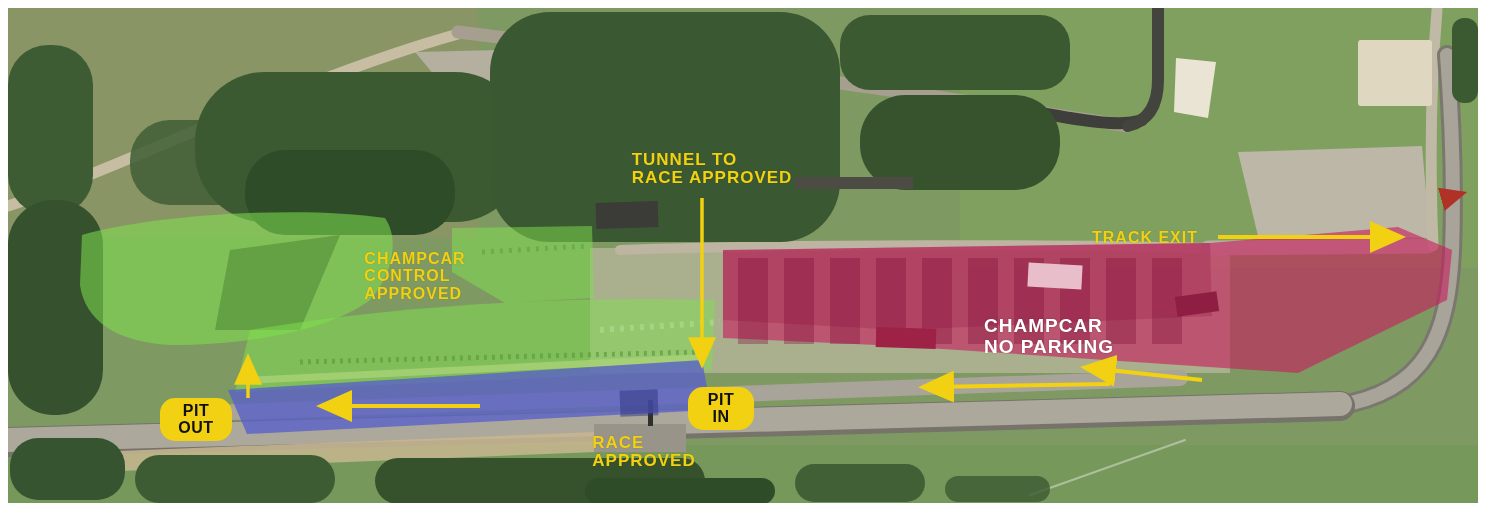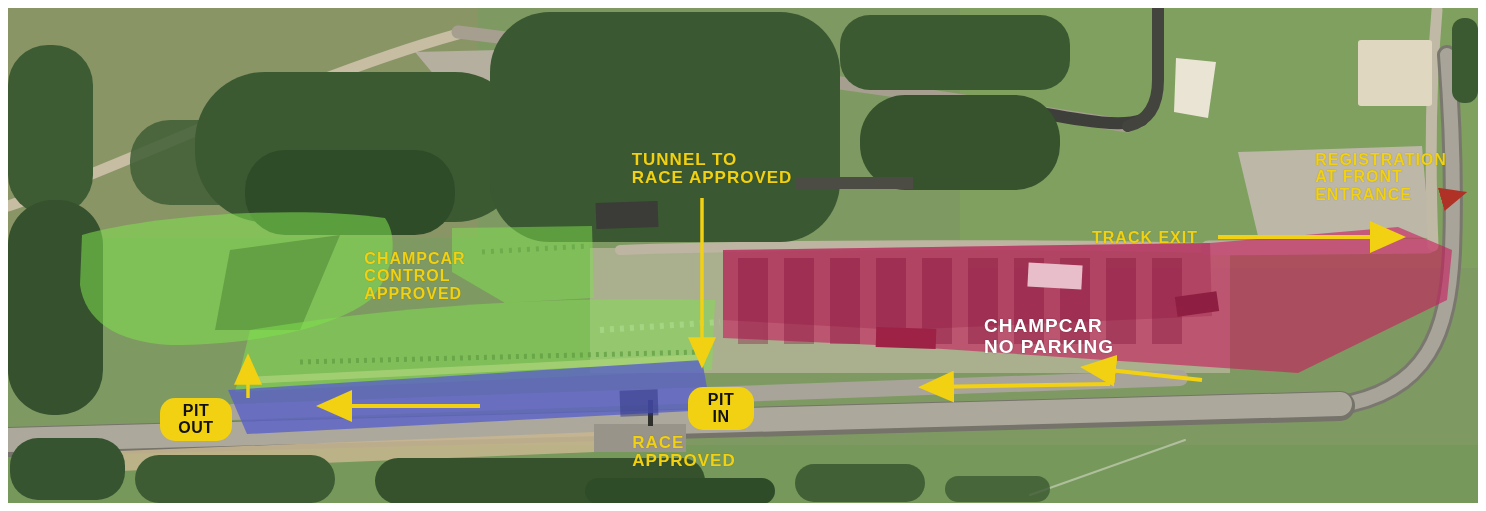--- a/index.html
+++ b/index.html
@@ -149,35 +149,30 @@
     <div>CHAMPCAR</div>
     <div>CONTROL</div>
     <div>APPROVED</div>
   </div>
 
   <div class="lbl" style="left:712px;top:151px;font-size:17px;">
     <div>TUNNEL TO</div>
     <div>RACE APPROVED</div>
   </div>
 
-  <div class="lbl" style="left:1381px;top:151px;font-size:16px;">
-    <div>REGISTRATION</div>
-    <div>AT FRONT</div>
-    <div>ENTRANCE</div>
-  </div>
 
   <div class="lbl" style="left:1145px;top:229px;font-size:16px;">TRACK EXIT</div>
 
 
   <div class="lbl white" style="left:1049px;top:316px;font-size:19px;">
     <div>CHAMPCAR</div>
     <div>NO PARKING</div>
   </div>
 
-  <div class="lbl" style="left:644px;top:434px;font-size:17px;margin-left:40px;">
+  <div class="lbl" style="left:644px;top:434px;font-size:17px;">
     <div>RACE</div>
     <div>APPROVED</div>
   </div>
 
   <div class="badge" style="left:160px;top:398px;width:72px;height:43px;font-size:16px;">
     <div>PIT</div>
     <div>OUT</div>
   </div>
   <div class="badge" style="left:688px;top:387px;width:66px;height:43px;font-size:16px;">
     <div>PIT</div>

